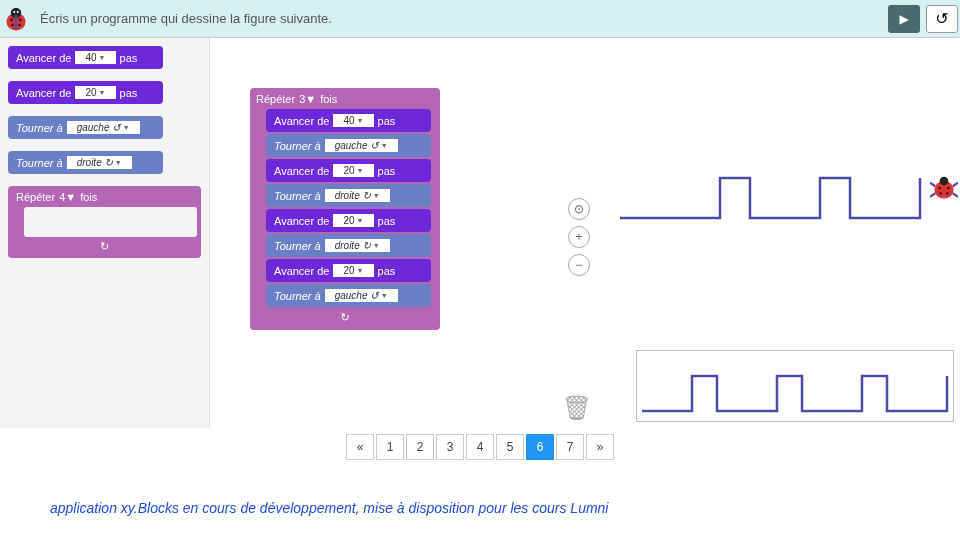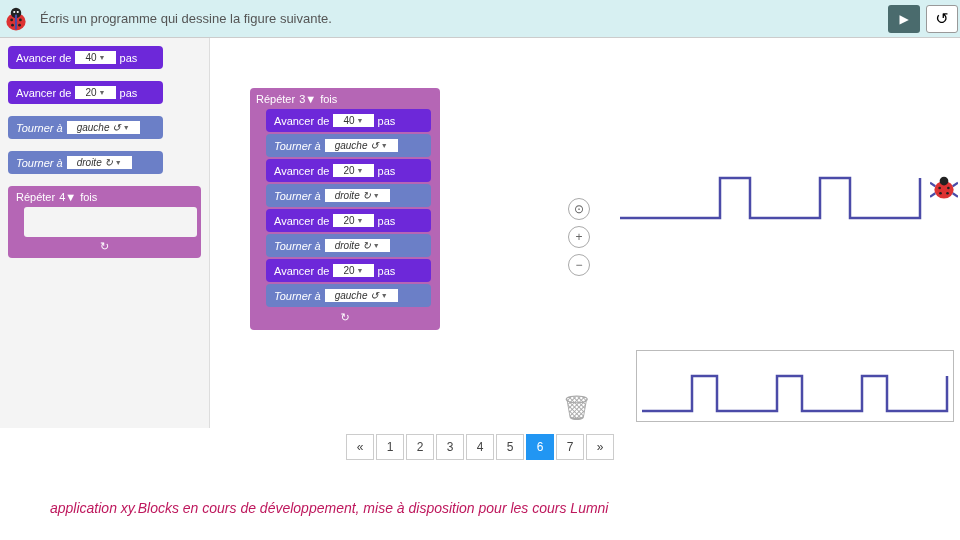--- a/index.html
+++ b/index.html
@@ -39,21 +39,21 @@
   
   .canvas-draw { position: absolute; top: 30px; left: 20px; width: 320px; height: 180px; }
   .bug-canvas { position: absolute; right: 2px; top: 136px; width: 28px; height: 28px; }
   
   .target-draw { position: absolute; bottom: 6px; right: 6px; width: 318px; height: 72px; border: 1px solid #bbb; background: #fff; }
   
   .pagination { display: flex; justify-content: center; align-items: center; gap: 2px; margin-top: 6px; }
   .page-btn { min-width: 28px; height: 26px; border: 1px solid #ccc; background: #fff; display: flex; align-items: center; justify-content: center; font-size: 12px; color: #444; cursor: pointer; }
   .page-btn.active { background: #2196f3; color: #fff; border-color: #2196f3; }
   
-  .caption { position: absolute; bottom: 24px; left: 50px; font-style: italic; font-size: 14px; color: #be185d; }
+  .caption { position: absolute; bottom: 24px; left: 50px; font-style: italic; font-size: 14px; color: #1d4ed8; }
   
   svg line, svg polyline { stroke: #4b4ba8; stroke-width: 2.5; fill: none; }
 </style>
 </head>
 <body>
 
 <div class="header">
   <svg class="ladybug-icon" viewBox="0 0 32 32">
     <ellipse cx="16" cy="19" rx="11" ry="10" fill="#d33"></ellipse>
     <circle cx="16" cy="9" r="6" fill="#222"></circle>

